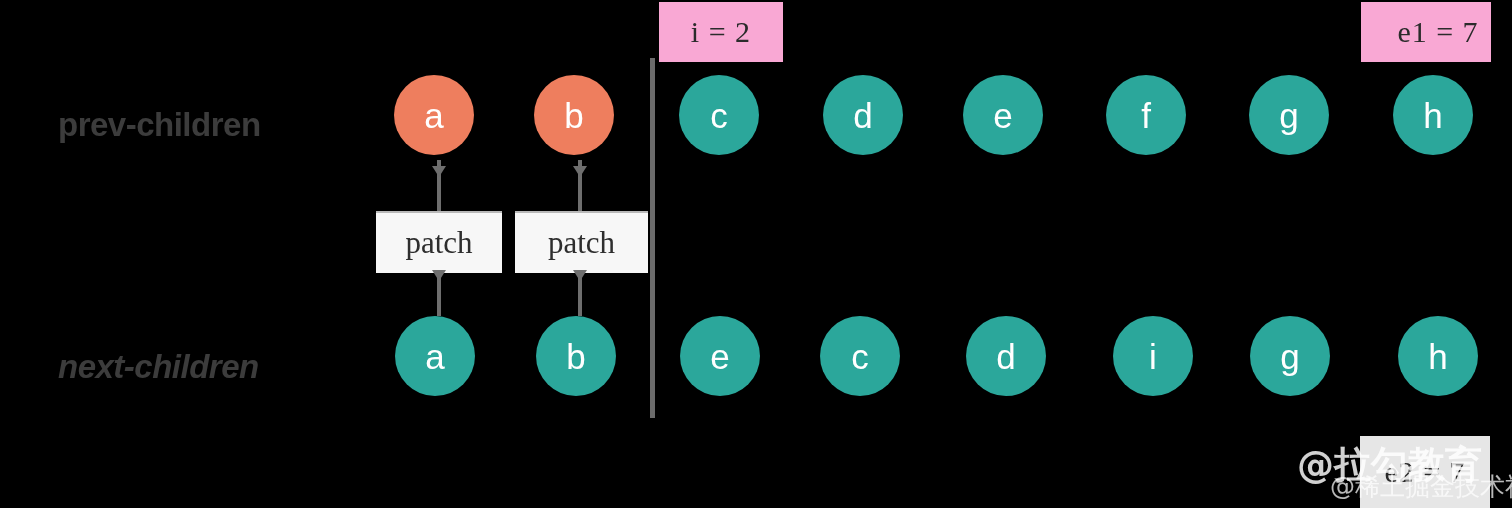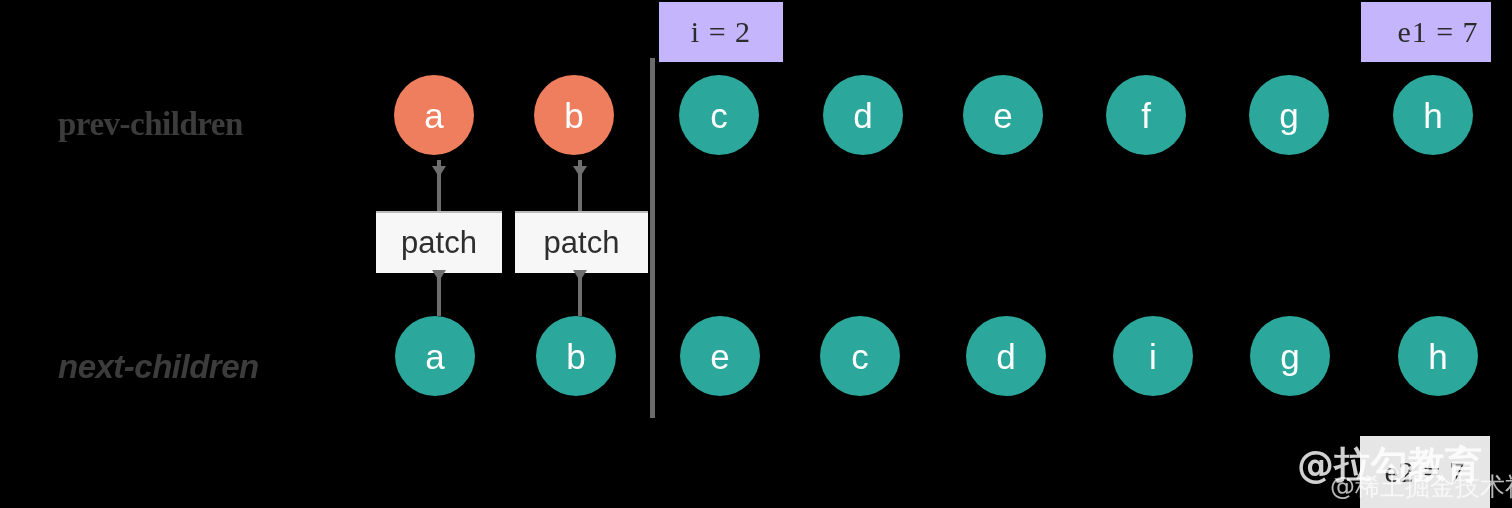--- a/index.html
+++ b/index.html
@@ -21,21 +21,21 @@
   
   .row-label {
     position: absolute;
     color: #3c3c3c;
     font-size: 33px;
     font-weight: 700;
     letter-spacing: -0.5px;
     white-space: nowrap;
     font-family: "Liberation Sans", sans-serif;
   }
-  #label-prev { left: 58px; top: 106px; font-family: Liberation Serif, serif; }
+  #label-prev { left: 58px; top: 106px; }
   #label-next { left: 58px; top: 348px; font-style: italic; }
 
   
   .node {
     position: absolute;
     width: 80px;
     height: 80px;
     border-radius: 50%;
     display: flex;
     align-items: center;
@@ -56,21 +56,21 @@
     left: 650px;
     top: 58px;
     width: 5px;
     height: 360px;
     background: #6b6b6b;
   }
 
   
   .info-box {
     position: absolute;
-    background: #c4b5fd;
+    background: #f9a8d4;
     color: #2b2b2b;
     display: flex;
     align-items: center;
     justify-content: center;
     font-family: "Liberation Serif", serif;
     font-size: 30px;
     letter-spacing: 1px;
     box-sizing: border-box;
   }
   #box-i  { left: 659px;  top: 2px;   width: 124px; height: 60px; }
@@ -80,21 +80,21 @@
 
   
   .patch-box {
     position: absolute;
     background: #f7f7f7;
     color: #2e2e2e;
     display: flex;
     align-items: center;
     justify-content: center;
     font-size: 31px;
-    font-family: Liberation Sans, sans-serif;
+    font-family: Liberation Serif, serif;
     box-sizing: border-box;
     border-top: 2px solid #b9b9b9;
   }
   #patch-1 { left: 376px; top: 211px; width: 126px; height: 62px; }
   #patch-2 { left: 515px; top: 211px; width: 133px; height: 62px; }
 
   
   .connector {
     position: absolute;
     width: 4px;

